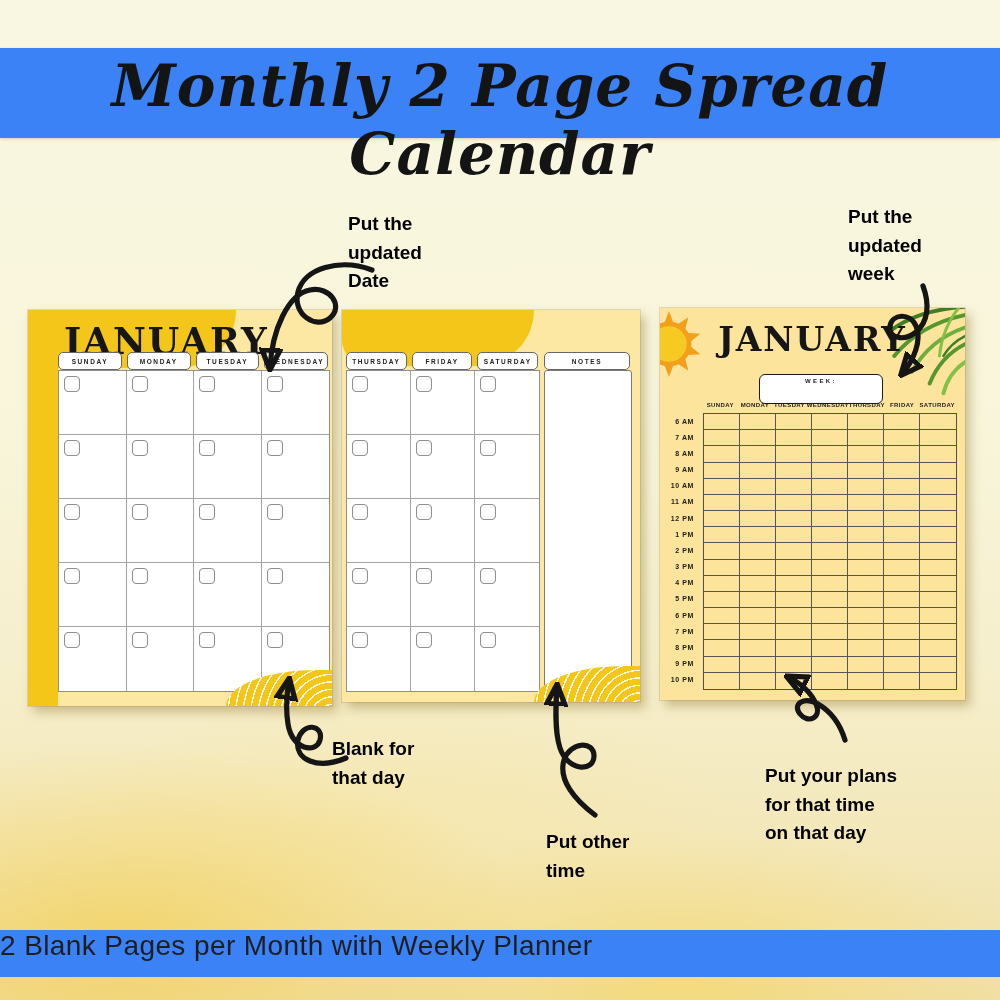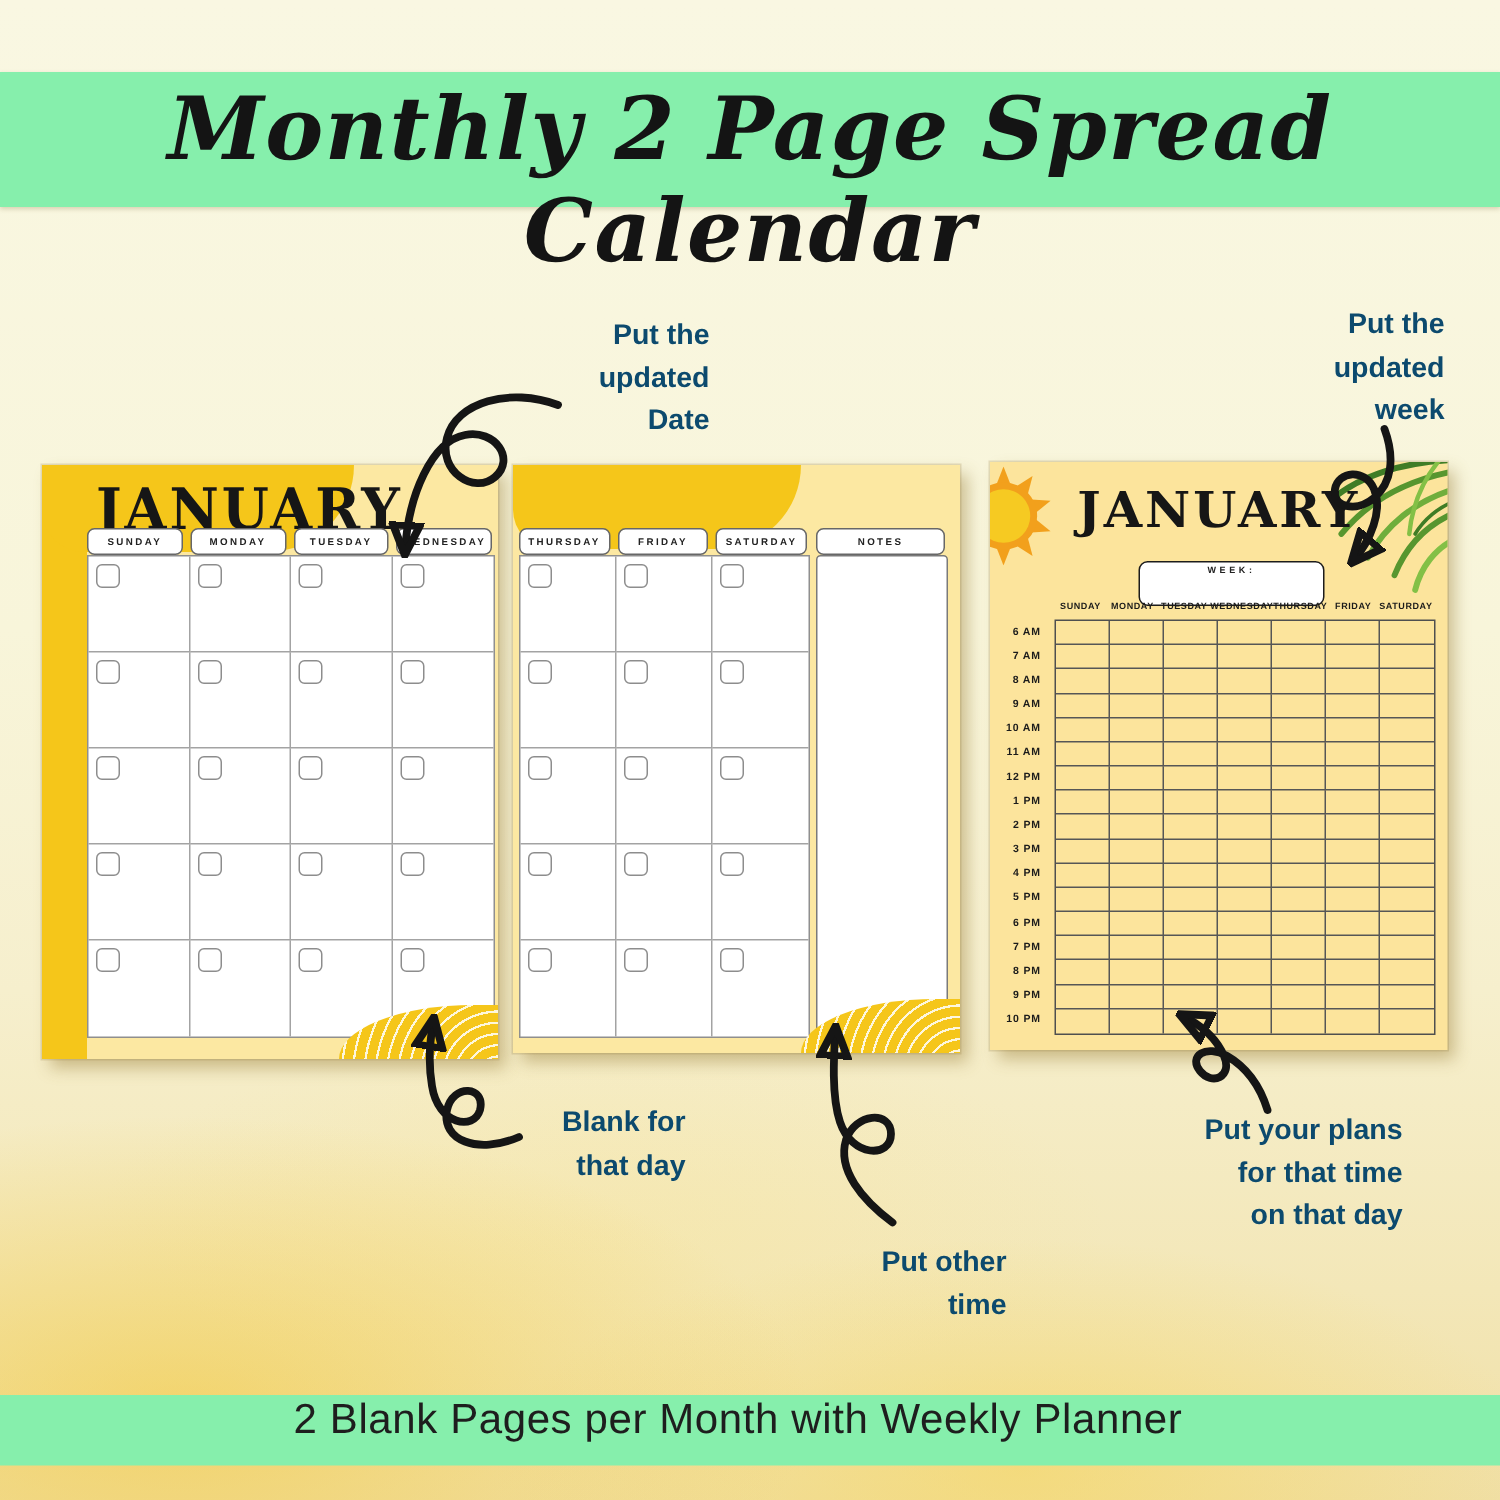--- a/index.html
+++ b/index.html
@@ -5,29 +5,29 @@
   html,body{margin:0;padding:0}
   body{
     width:1000px;height:1000px;position:relative;overflow:hidden;
     font-family:"Liberation Sans",sans-serif;
     background:
       radial-gradient(60% 28% at 12% 94%, rgba(243,198,44,.50), rgba(243,198,44,0) 70%),
       radial-gradient(50% 22% at 68% 98%, rgba(246,214,90,.55), rgba(246,214,90,0) 70%),
       radial-gradient(45% 18% at 40% 82%, rgba(248,228,150,.35), rgba(248,228,150,0) 75%),
       linear-gradient(180deg,#f9f7e2 0%,#f8f5da 42%,#f6efcd 66%,#f3e7b8 86%,#f0dfa6 100%);
   }
-  .band{position:absolute;left:0;width:1000px;background:#86efac}
+  .band{position:absolute;left:0;width:1000px;background:#3b82f6}
   .band-top{top:48px;height:90px;box-shadow:0 1px 3px rgba(120,100,40,.25)}
   .band-bottom{top:930px;height:47px}
   .script-title{
     position:absolute;left:0;right:0;top:4px;text-align:center;
     font:italic 700 58px "DejaVu Serif",serif;color:#141414;letter-spacing:1px;
   }
   .footer-text{
-    position:absolute;left:0;right:16px;top:0;height:46px;line-height:47px;text-align:center;
+    position:absolute;left:0;right:16px;top:0;height:46px;line-height:47px;text-align:left;
     font:400 28px "Liberation Sans",sans-serif;letter-spacing:.4px;color:#1e1e1e;
   }
 
   .page{position:absolute;background:#fce8a2;box-shadow:5px 6px 10px rgba(150,125,55,.45),0 0 0 1px rgba(160,140,80,.25);overflow:hidden}
   #pageL{left:28px;top:310px;width:304px;height:396px}
   #pageM{left:342px;top:310px;width:298px;height:392px}
   #pageR{left:660px;top:308px;width:305px;height:392px;background:#fce49c}
 
   .blob{position:absolute;top:0;left:0;background:#f5c61a}
   #pageL .blob{width:208px;height:58px;border-radius:0 0 120px 58px}
@@ -79,28 +79,28 @@
   .tlab{flex:1;display:flex;align-items:center;justify-content:flex-end;padding-right:5px;font:700 7px "Liberation Sans",sans-serif;letter-spacing:.6px;color:#1b1b1b}
   #wgrid{position:absolute;left:43px;top:105px;width:252px;height:275px;border:1px solid #4f4f4f;display:grid;grid-template-columns:repeat(7,1fr);grid-auto-rows:1fr}
   .wcell{border-right:1px solid #565656;border-bottom:1px solid #565656}
   #wgrid .wcell:nth-child(7n){border-right:none}
   #wgrid .wcell:nth-last-child(-n+7){border-bottom:none}
 
   .sun{position:absolute;left:-24px;top:3px;width:66px;height:66px}
   .palms{position:absolute;right:-4px;top:-4px;width:118px;height:100px}
 
   .ann{
-    position:absolute;white-space:pre-line;text-align:right;
-    font:700 19px "Liberation Sans",sans-serif;line-height:1.5;color:#0c4a6e;
+    position:absolute;white-space:pre-line;text-align:left;
+    font:700 19px "Liberation Sans",sans-serif;line-height:1.5;color:#000000;
   }
   #a-date{left:348px;top:210px;width:125px}
   #a-week{left:848px;top:203px;width:115px}
   #a-plan{left:332px;top:735px;width:125px}
   #a-notes{left:546px;top:828px;width:125px}
-  #a-plans{left:765px;top:740px;width:170px}
+  #a-plans{left:765px;top:762px;width:170px}
 
   #arrows{position:absolute;left:0;top:0;width:1000px;height:1000px;pointer-events:none;z-index:50}
   #arrows path{fill:none;stroke:#151515;stroke-width:5.2;stroke-linecap:round}
 </style>
 </head>
 <body>
 
 <div class="band band-top">
   <div class="script-title">Monthly 2 Page Spread Calendar</div>
 </div>

